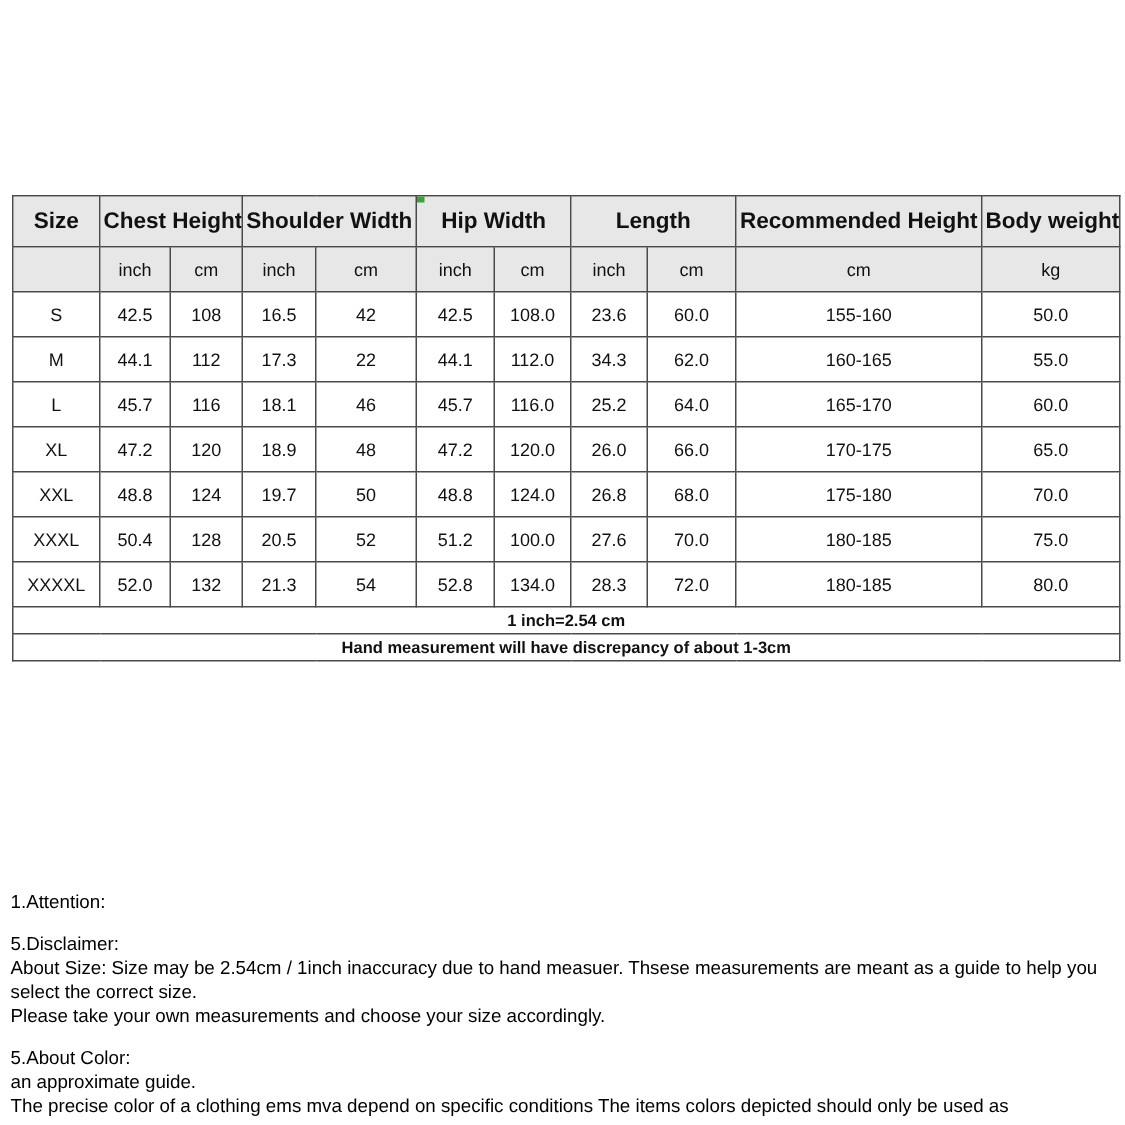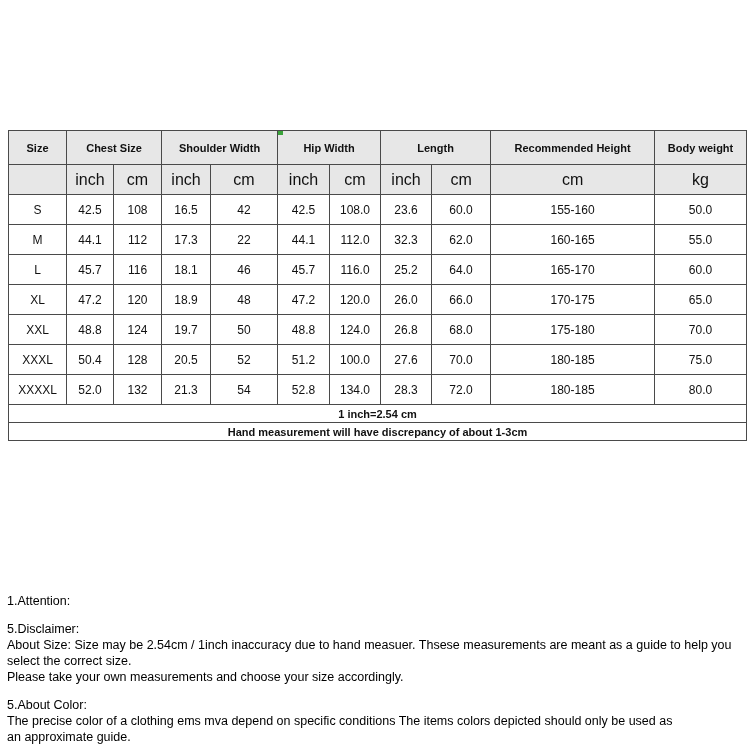--- a/index.html
+++ b/index.html
@@ -35,27 +35,27 @@
   table.size-chart td {
     border: 1px solid #4a4a4a;
     text-align: center;
     vertical-align: middle;
     padding: 0 2px;
     overflow: hidden;
     white-space: nowrap;
   }
   table.size-chart tr.hdr-main th {
     background: #e7e7e7;
-    font-size: 11px;
+    font-size: 15px;
     font-weight: bold;
     height: 33px;
   }
   table.size-chart tr.hdr-sub th {
     background: #e7e7e7;
-    font-size: 16px;
+    font-size: 12px;
     font-weight: normal;
     height: 29px;
   }
   table.size-chart tbody td {
     height: 29px;
     background: #ffffff;
   }
   table.size-chart tr.footnote-row td {
     height: 17px;
     font-family: Liberation Sans, sans-serif;
@@ -102,21 +102,21 @@
         <col style="width:52px">
         <col style="width:51px">
         <col style="width:51px">
         <col style="width:59px">
         <col style="width:164px">
         <col style="width:92px">
       </colgroup>
       <thead>
         <tr class="hdr-main">
           <th>Size</th>
-          <th colspan="2">Chest Size</th>
+          <th colspan="2">Chest Height</th>
           <th colspan="2">Shoulder Width</th>
           <th colspan="2">Hip Width</th>
           <th colspan="2">Length</th>
           <th>Recommended Height</th>
           <th>Body weight</th>
         </tr>
         <tr class="hdr-sub">
           <th></th>
           <th>inch</th>
           <th>cm</th>
@@ -145,21 +145,21 @@
             <td>50.0</td>
           </tr>
           <tr>
             <td>M</td>
             <td>44.1</td>
             <td>112</td>
             <td>17.3</td>
             <td>22</td>
             <td>44.1</td>
             <td>112.0</td>
-            <td>32.3</td>
+            <td>34.3</td>
             <td>62.0</td>
             <td>160-165</td>
             <td>55.0</td>
           </tr>
           <tr>
             <td>L</td>
             <td>45.7</td>
             <td>116</td>
             <td>18.1</td>
             <td>46</td>
@@ -238,18 +238,18 @@
     <div class="note-block">
       <div class="note-title">1.Attention:</div>
     </div>
     <div class="note-block">
       <div class="note-title">5.Disclaimer:</div>
       <div class="note-line">About Size: Size may be 2.54cm / 1inch inaccuracy due to hand measuer. Thsese measurements are meant as a guide to help you select the correct size.</div>
       <div class="note-line">Please take your own measurements and choose your size accordingly.</div>
     </div>
     <div class="note-block">
       <div class="note-title">5.About Color:</div>
+      <div class="note-line">an approximate guide.</div>
       <div class="note-line">The precise color of a clothing ems mva depend on specific conditions The items colors depicted should only be used as</div>
-      <div class="note-line">an approximate guide.</div>
     </div>
   </div>
 
 </div>
 
 </body></html>

